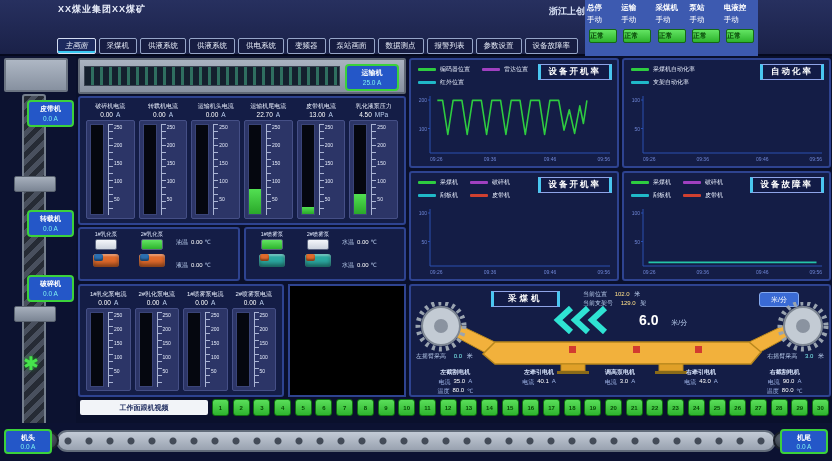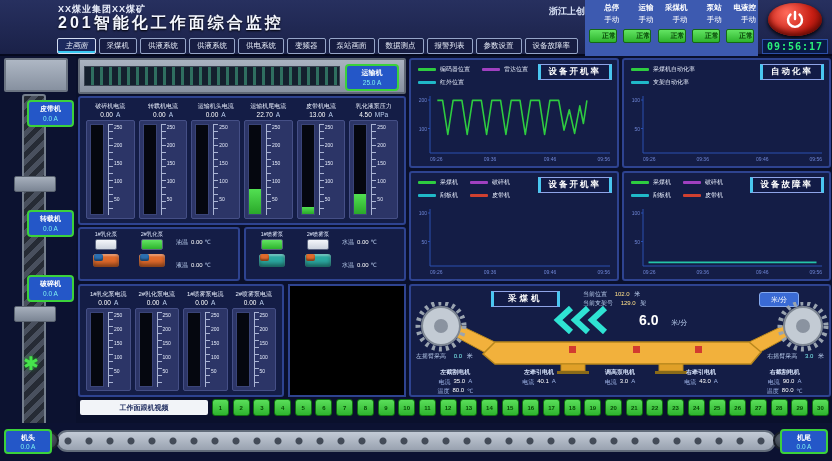--- a/index.html
+++ b/index.html
@@ -9,21 +9,21 @@
   #header{position:absolute;left:0;top:0;width:832px;height:56px;
     background:linear-gradient(#27305f,#1a2148);border-bottom:2px solid #05091e;box-sizing:border-box;}
   #company{position:absolute;left:58px;top:3px;font-size:9px;font-weight:bold;color:#e8edfa;letter-spacing:1px;}
   #title{position:absolute;left:58px;top:13px;font-size:16px;font-weight:bold;letter-spacing:3px;color:#f4f7ff;text-shadow:0 1px 2px #000;}
   #tabs{position:absolute;left:57px;top:38px;display:flex;gap:3px;}
   .tab{height:12px;line-height:12px;padding:1px 7px;font-size:7.5px;background:#171d42;border:1px solid #96a5c8;
     border-radius:2px;color:#e7ecf8;white-space:nowrap;cursor:pointer;}
   .tab.active{background:#1d2a5e;border-color:#d4ddf2;box-shadow:inset 0 -2px 0 #38c9f2;font-style:italic;}
   #vendor{position:absolute;left:549px;top:5px;font-size:9px;font-weight:bold;color:#dde6fa;}
   #modes{position:absolute;left:585px;top:0;width:173px;height:56px;background:#3d5ab0;display:flex;gap:2px;padding:2px 2px;box-sizing:border-box;}
-  .mode-col{flex:1;text-align:right;font-size:7.5px;color:#fff;}
+  .mode-col{flex:1;text-align:left;font-size:7.5px;color:#fff;}
   .mode-name{margin-top:1px;font-weight:bold;white-space:nowrap;}
   .mode-mode{margin-top:2px;}
   .mode-status{margin:4px auto 0;width:26px;height:12px;line-height:12px;background:linear-gradient(#63e463,#2db42d);
     border:1px solid #156815;border-radius:2px;color:#0a4a0a;font-size:7px;font-weight:bold;cursor:pointer;}
   #power-wrap{position:absolute;left:762px;top:2px;width:66px;height:52px;text-align:center;}
   #power-btn{width:54px;height:33px;margin:1px auto 0;border-radius:50%;
     background:radial-gradient(circle at 35% 30%,#ff6a5a,#c81f14 60%,#7d0d06);
     display:flex;align-items:center;justify-content:center;box-shadow:0 2px 4px #000,inset 0 -3px 6px #5a0a05;cursor:pointer;}
   #clock{margin-top:3px;width:64px;height:13px;line-height:13px;background:#081a46;border:1px solid #2d4fa8;
     color:#2bf07a;font-family:"DejaVu Sans Mono",monospace;font-size:10px;font-weight:bold;letter-spacing:1px;text-align:center;}
@@ -138,21 +138,20 @@
   .belt-btn .rb-value{display:block;font-size:6.5px;color:#7ef0f0;}
   #belt-btn-l{left:4px;}#belt-btn-r{right:4px;}
 </style>
 </head>
 <body>
 
 <div id="screen">
 
   <div id="header">
     <div id="company">XX煤业集团XX煤矿</div>
-    <div id="title">201智能化工作面综合监控</div>
     <div id="tabs">
         <div class="tab active">主画面</div>
         <div class="tab">采煤机</div>
         <div class="tab">供液系统</div>
         <div class="tab">供液系统</div>
         <div class="tab">供电系统</div>
         <div class="tab">变频器</div>
         <div class="tab">泵站画面</div>
         <div class="tab">数据测点</div>
         <div class="tab">报警列表</div>
@@ -180,29 +179,20 @@
           <div class="mode-name">泵站</div>
           <div class="mode-mode">手动</div>
           <div class="mode-status">正常</div>
         </div>
         <div class="mode-col">
           <div class="mode-name">电液控</div>
           <div class="mode-mode">手动</div>
           <div class="mode-status">正常</div>
         </div>
       </div>
-    <div id="power-wrap">
-      <div id="power-btn">
-        <svg width="20" height="20" viewBox="0 0 20 20">
-          <path d="M10 2 v7" stroke="#fff" stroke-width="2.4" stroke-linecap="round"></path>
-          <path d="M5.5 4.5 a7 7 0 1 0 9 0" fill="none" stroke="#fff" stroke-width="2.4" stroke-linecap="round"></path>
-        </svg>
-      </div>
-      <div id="clock">09:56:17</div>
-    </div>
   </div>
 
   <div id="rail">
     <div id="rail-head"></div>
     <div id="rail-track"></div>
     <div class="rail-widget" style="top:120px"></div>
     <div class="rail-widget" style="top:250px"></div>
     <div id="rail-star">✱</div>
     <div id="rail-buttons">
         <div class="rail-btn rail-btn-0">

